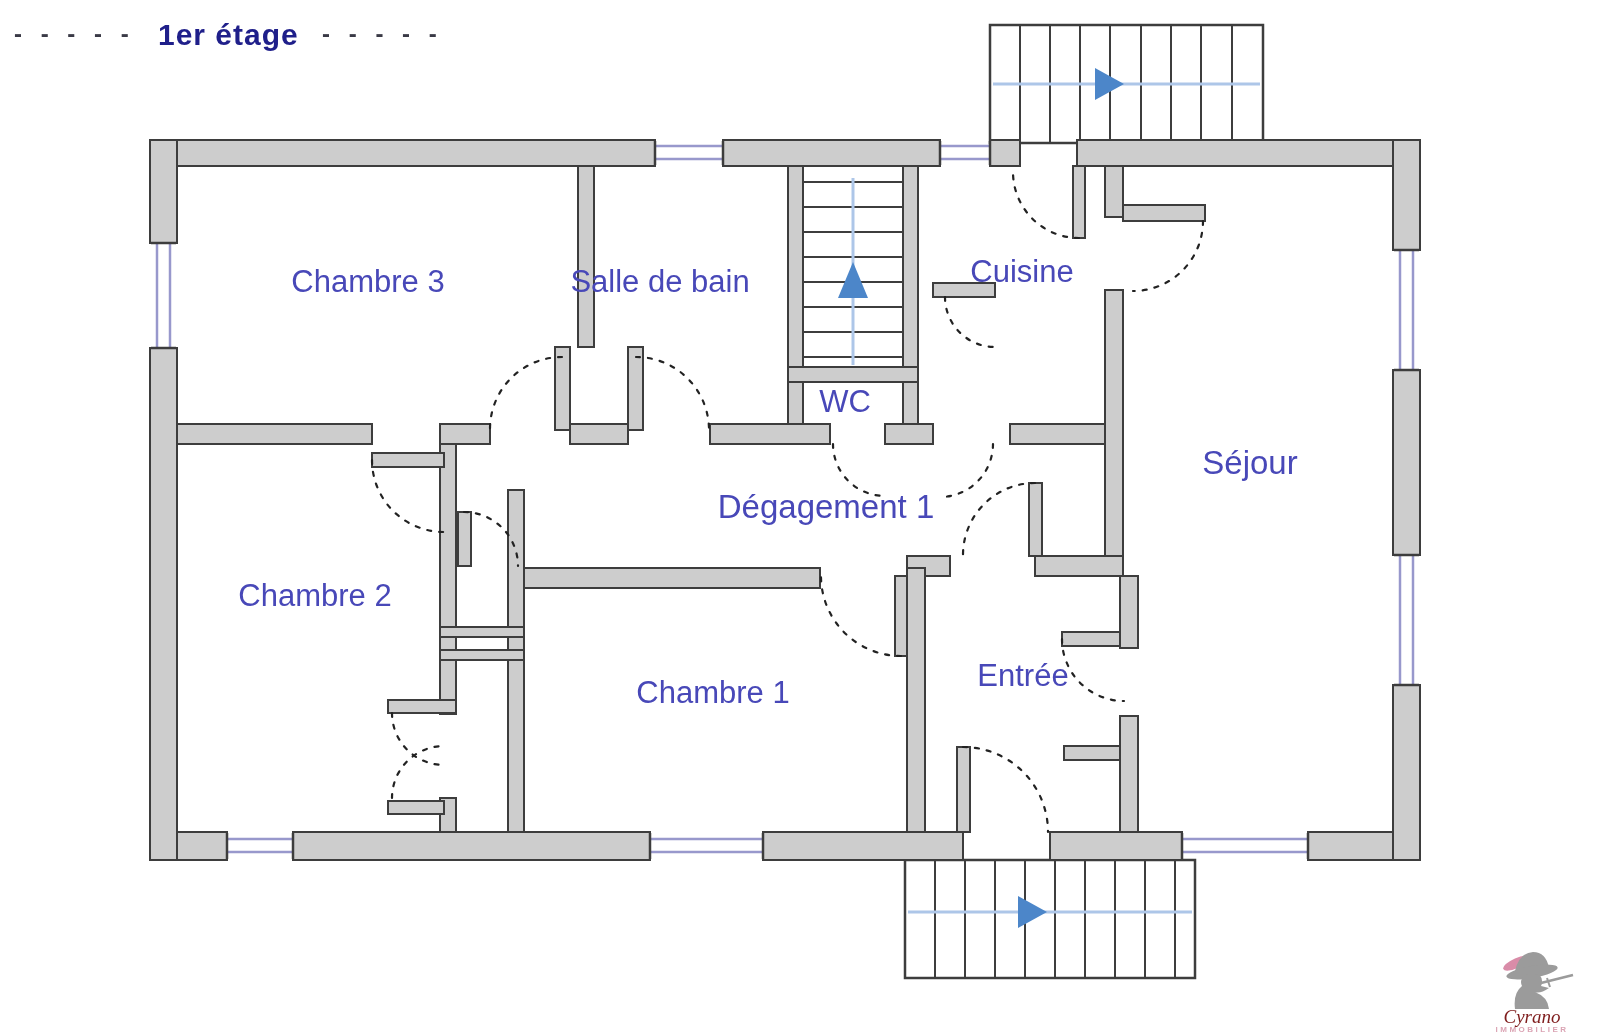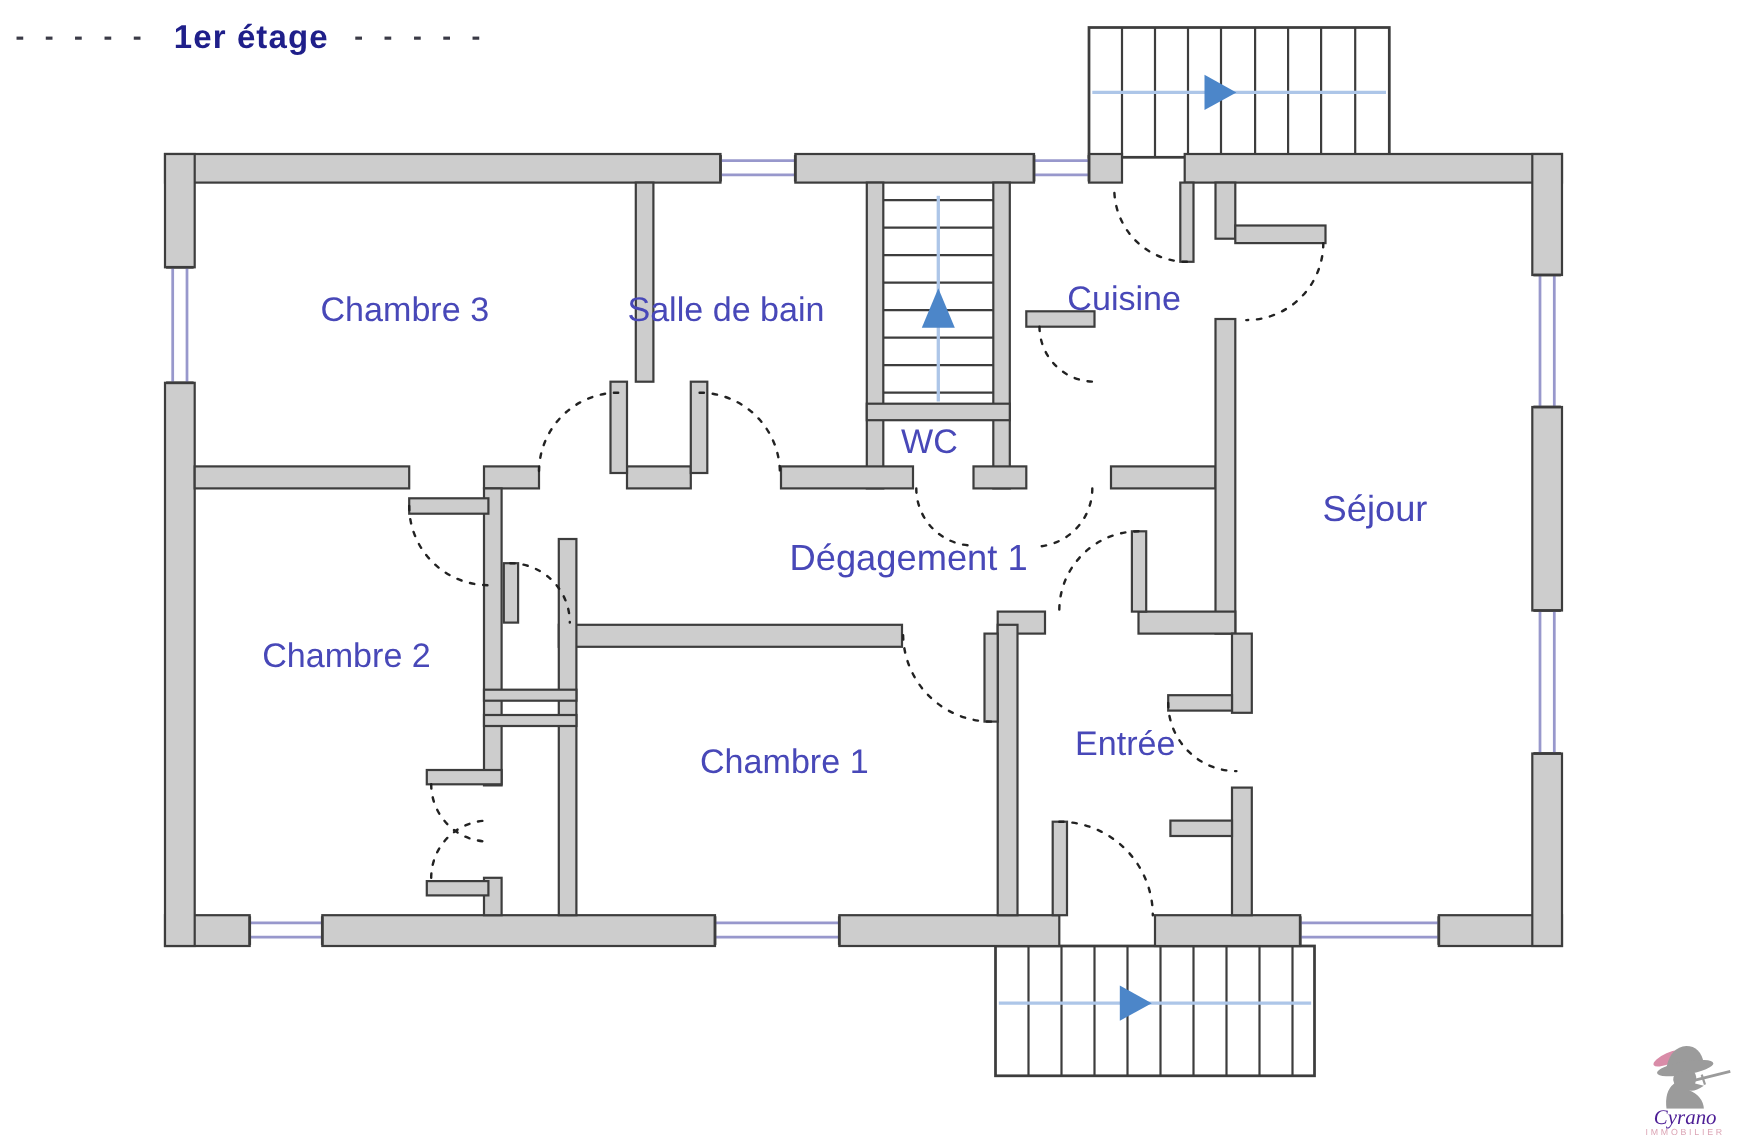--- a/index.html
+++ b/index.html
@@ -6,23 +6,23 @@
   body{font-family:"Liberation Sans", sans-serif;}
   #stage{position:relative;width:1600px;height:1036px;background:#fff;overflow:hidden;}
   #plan-title{position:absolute;left:14px;top:18px;font-size:30px;font-weight:bold;color:#1f1f8a;
     letter-spacing:1px;white-space:nowrap;}
   #plan-title .dashes{color:#3a3a46;font-size:24px;letter-spacing:6px;font-weight:bold;position:relative;top:-3px;}
   #plan-title .ttl{margin:0 14px;}
   svg text{font-family:"Liberation Sans", sans-serif;}
   .room-label{fill:#4848b8;font-size:31px;}
   .room-label.big{font-size:33px;}
   #logo{position:absolute;right:8px;bottom:2px;width:120px;text-align:center;}
-  #logo .logo-name{font-family:"Liberation Serif", serif;font-style:italic;font-size:19px;color:#4c1d95;
+  #logo .logo-name{font-family:"Liberation Serif", serif;font-style:italic;font-size:19px;color:#7f1d1d;
     line-height:16px;margin-top:-4px;}
-  #logo .logo-tag{font-size:8px;color:#dba4b4;letter-spacing:2.5px;font-weight:normal;}
+  #logo .logo-tag{font-size:8px;color:#dba4b4;letter-spacing:2.5px;font-weight:bold;}
 </style>
 </head>
 <body>
 
 <div id="stage">
 
   <div id="plan-title">
     <span class="dashes">- - - - -</span>
     <span class="ttl">1er étage</span>
     <span class="dashes">- - - - -</span>

